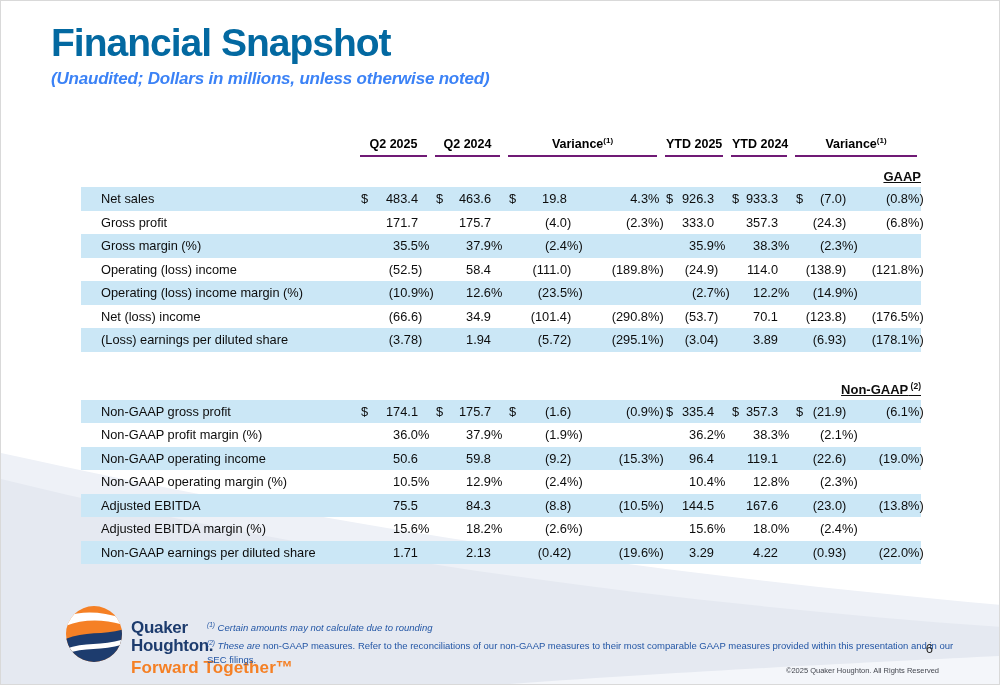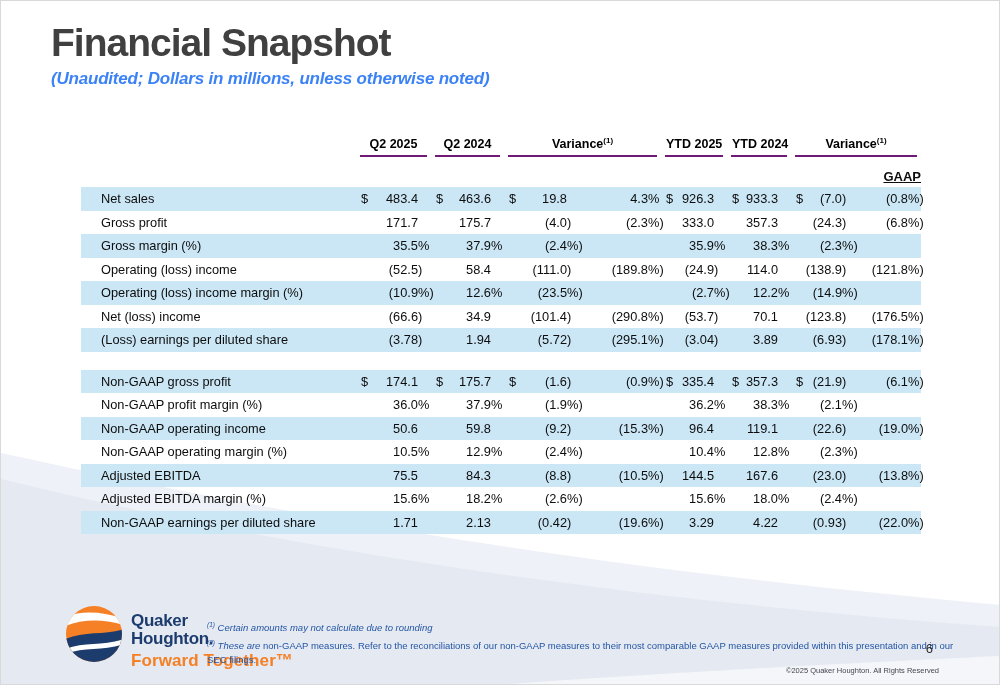--- a/index.html
+++ b/index.html
@@ -5,21 +5,21 @@
   html,body{margin:0;padding:0;background:#fff;}
   .slide{
     position:relative;width:1000px;height:685px;background:#ffffff;
     font-family:"Liberation Sans",sans-serif;overflow:hidden;
     border:1px solid #d9d9d9;box-sizing:border-box;
   }
   
   .bg-waves{position:absolute;left:0;top:0;width:1000px;height:685px;z-index:0;}
   
   .title-block{position:absolute;left:50px;top:20px;z-index:2;}
-  .title{font-size:39px;font-weight:bold;color:#404040;letter-spacing:-1px;line-height:44px;}
+  .title{font-size:39px;font-weight:bold;color:#0369a1;letter-spacing:-1px;line-height:44px;}
   .subtitle{font-size:17px;font-weight:bold;font-style:italic;color:#3b82f6;margin-top:4px;letter-spacing:-0.2px;}
   
   .fin-table{
     position:absolute;left:80px;top:128px;z-index:2;
     border-collapse:collapse;table-layout:fixed;width:840px;
     font-size:12.8px;color:#0d0d0d;
   }
   .fin-table th,.fin-table td{padding:0;margin:0;}
   thead th{vertical-align:bottom;height:28px;}
   .hdr{
@@ -33,21 +33,21 @@
   tr.data-row td{height:23.5px;vertical-align:middle;}
   tr.data-row.hl td{background:#cbe7f6;}
   td.lbl{padding-left:20px;white-space:nowrap;overflow:hidden;}
   td.num .wrap{display:flex;align-items:center;padding:0 13px 0 5px;}
   td.num .cur{white-space:pre;}
   td.num .val{margin-left:auto;white-space:pre;}
   td.num .hang{display:inline-block;width:0;overflow:visible;white-space:pre;}
   tr.spacer td{height:18px;background:transparent!important;}
   
   .logo{position:absolute;left:64px;top:603px;display:flex;align-items:flex-start;z-index:2;}
-  .logo-text{margin-left:8px;margin-top:8px;}
+  .logo-text{margin-left:8px;margin-top:15px;}
   .logo-line{font-size:17px;line-height:17.5px;font-weight:bold;color:#1d3c6e;letter-spacing:-0.3px;}
   .logo-tagline{font-size:17px;font-weight:bold;color:#f58025;margin-top:4px;letter-spacing:0.1px;}
   .footnotes{position:absolute;left:206px;top:617px;width:752px;z-index:2;color:#2356a5;font-size:9.5px;line-height:14.5px;}
   .fn sup{font-size:6.5px;font-style:italic;}
   .fn .it{font-style:italic;}
   .page-number{position:absolute;right:66px;top:640px;font-size:13px;color:#2b2b2b;z-index:2;}
   .copyright{position:absolute;right:60px;top:665px;font-size:7.5px;color:#44474f;z-index:2;}
 </style>
 </head>
 <body>
@@ -513,20 +513,23 @@
             <div class="wrap">
               <span class="cur"></span>
               <span class="val">(178.1</span>
               <span class="hang">%)</span>
             </div>
           </td>
         </tr>
         <tr class="spacer">
           <td colspan="9"></td>
         </tr>
+        <tr class="section-row">
+          <td colspan="9"><span class="section-title">Non-GAAP<sup> (2)</sup></span></td>
+        </tr>
         <tr class="data-row hl">
           <td class="lbl">Non-GAAP gross profit</td>
           <td class="num">
             <div class="wrap">
               <span class="cur">$</span>
               <span class="val">174.1</span>
               <span class="hang"></span>
             </div>
           </td>
           <td class="num">

